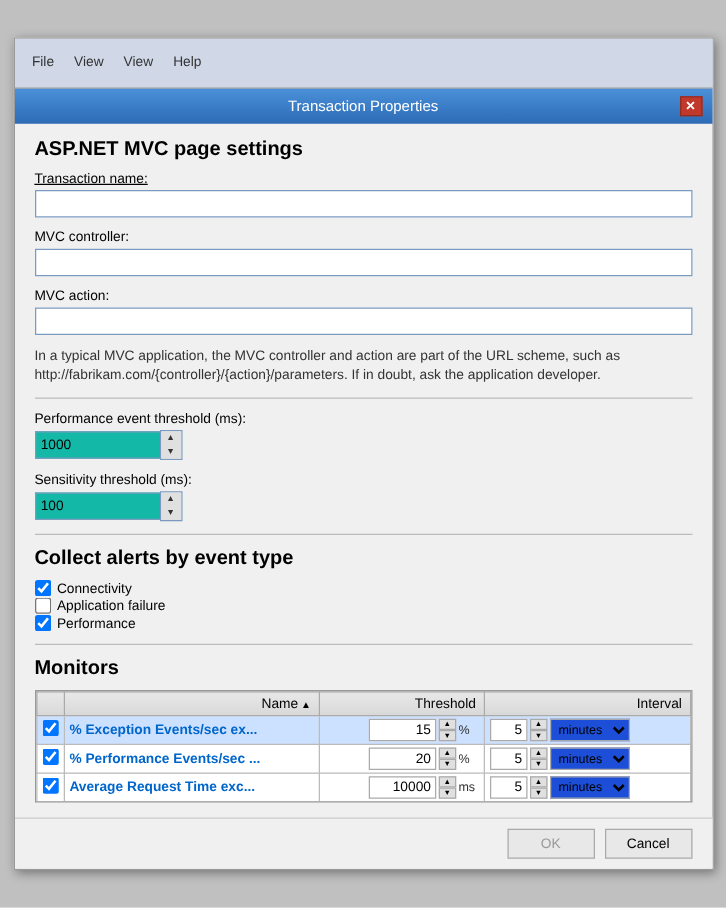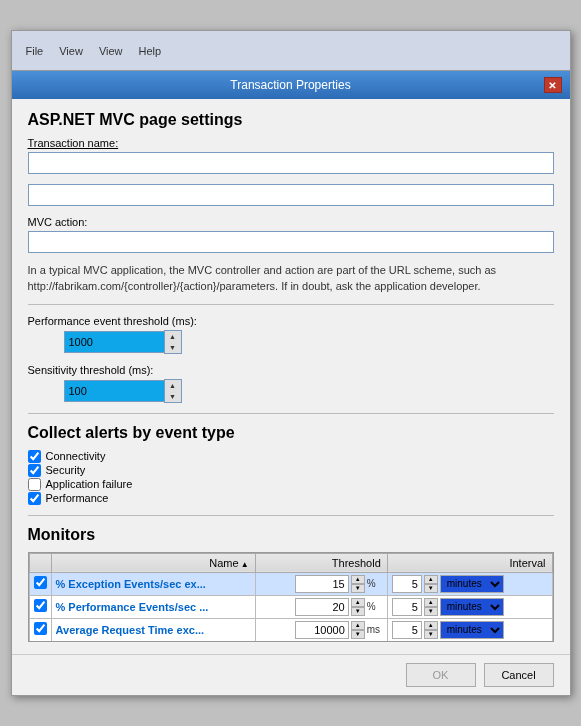--- a/index.html
+++ b/index.html
@@ -94,24 +94,23 @@
       display: flex;
       align-items: center;
       gap: 0;
       margin-bottom: 10px;
     }
     .spinner-input {
       width: 100px;
       height: 22px;
       border: 1px solid #7a9bbf;
       border-right: none;
-      background: #0ea5e9;
+      background: #14b8a6;
       padding: 2px 4px;
       font-size: 11px;
-      margin-left: 36px;
     }
     .spinner-buttons {
       display: flex;
       flex-direction: column;
       border: 1px solid #7a9bbf;
       background: #e8e8e8;
     }
     .spinner-btn {
       width: 16px;
       height: 11px;
@@ -308,20 +307,21 @@
     <div class="section-title">ASP.NET MVC page settings</div>
 
     <div class="field-group">
       <div class="field-label">
         <u>Transaction name:</u>
       </div>
       <input class="text-input" type="text" value="" style="">
     </div>
 
     <div class="field-group">
+      <div class="field-label">MVC controller:</div>
       <input class="text-input" type="text" value="" style="">
     </div>
 
     <div class="field-group">
       <div class="field-label">MVC action:</div>
       <input class="text-input" type="text" value="" style="">
     </div>
 
     <div class="info-text">In a typical MVC application, the MVC controller and action are part of the URL scheme, such as http://fabrikam.com/{controller}/{action}/parameters. If in doubt, ask the application developer.</div>
 
@@ -349,24 +349,20 @@
       </div>
     </div>
 
     <hr class="divider">
 
     <div class="section-title">Collect alerts by event type</div>
     <div class="checkboxes-grid">
       <div class="checkbox-item">
         <input type="checkbox" checked="" style="">
         <span>Connectivity</span>
-      </div>
-      <div class="checkbox-item">
-        <input type="checkbox" checked="" style="">
-        <span>Security</span>
       </div>
       <div class="checkbox-item">
         <input type="checkbox" style="">
         <span>Application failure</span>
       </div>
       <div class="checkbox-item">
         <input type="checkbox" checked="" style="">
         <span>Performance</span>
       </div>
     </div>

